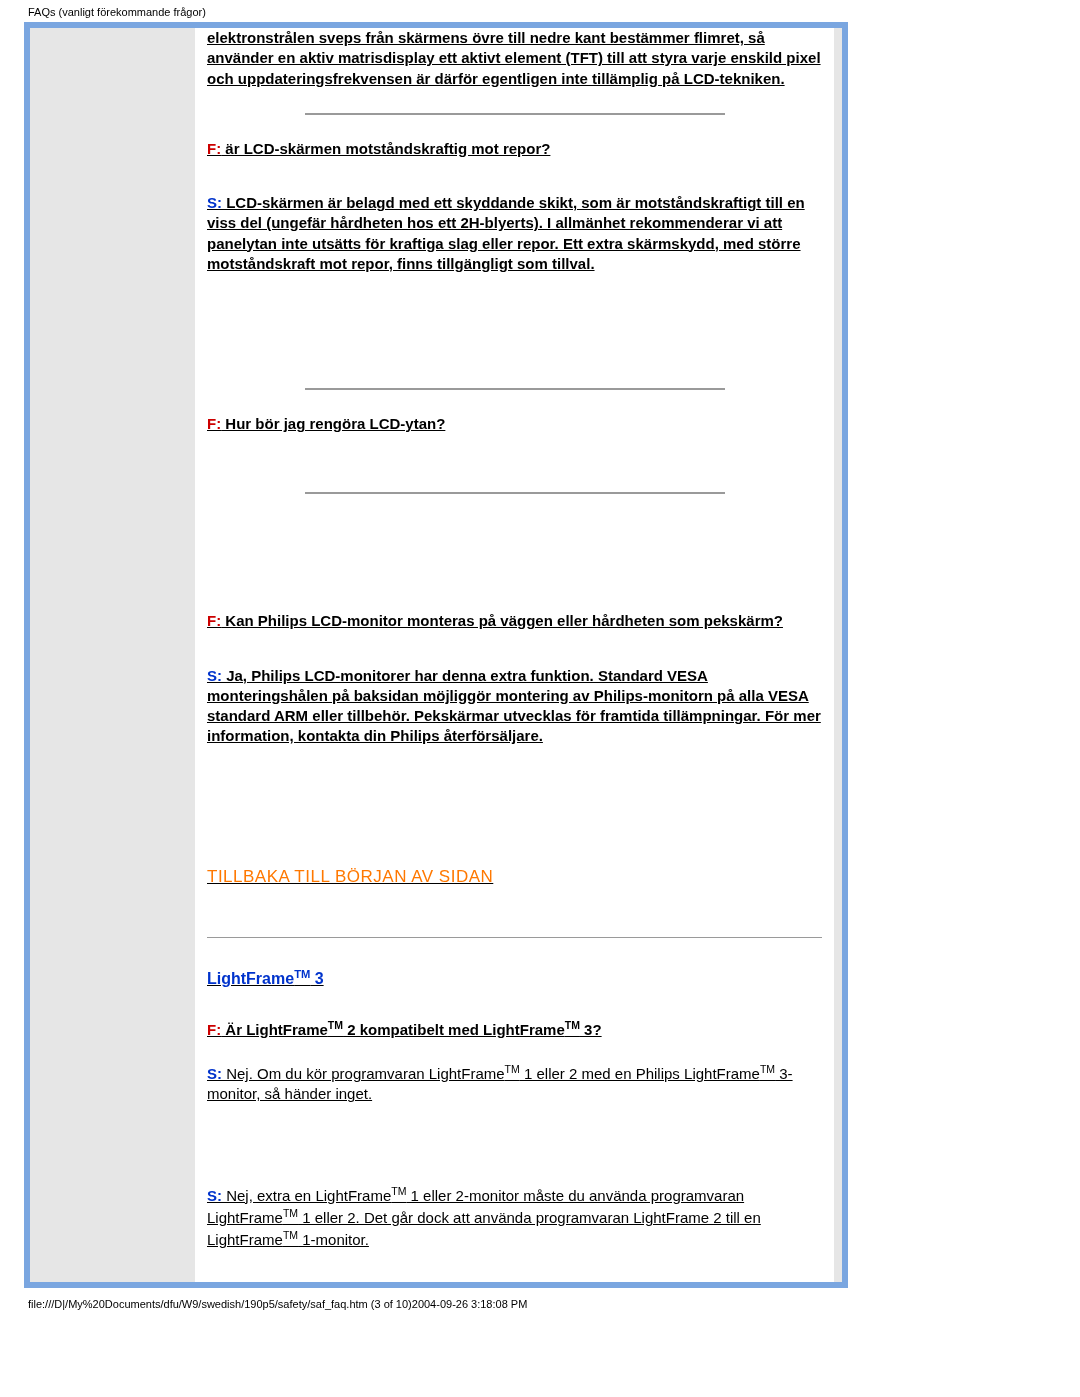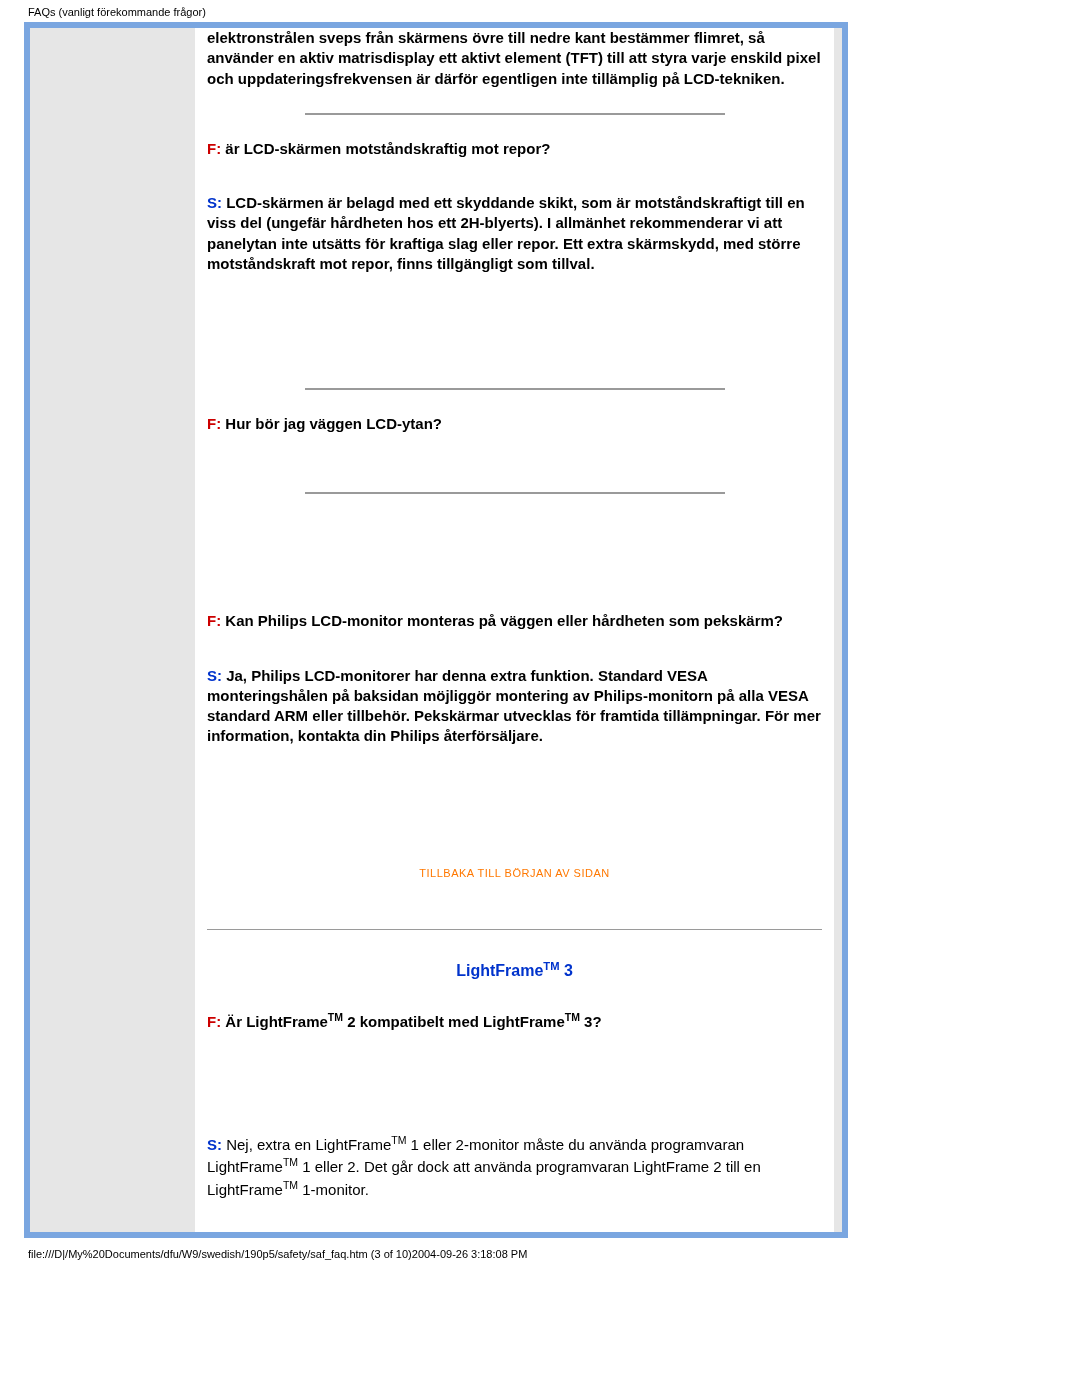--- a/index.html
+++ b/index.html
@@ -32,20 +32,21 @@
   .gutter-left {
     width: 165px;
     background: #e6e6e6;
     flex: 0 0 165px;
   }
   .content {
     flex: 1 1 auto;
     background: #ffffff;
     padding: 0 12px 12px 12px;
     position: relative;
+    text-decoration: underline;
   }
   .gutter-right {
     width: 8px;
     background: #e6e6e6;
     flex: 0 0 8px;
   }
   .para {
     font-weight: bold;
     line-height: 1.35;
     margin: 0 0 4px 0;
@@ -72,33 +73,32 @@
   }
   hr.full {
     width: 100%;
     margin: 50px 0 30px 0;
     border: none;
     border-top: 1px solid #9a9a9a;
   }
   .spacer-med { height: 70px; }
   .spacer-sm  { height: 30px; }
   .back-link {
-    text-align: center;
+    text-align: left;
     color: #ff7800;
-    font-size: 11px;
+    font-size: 17px;
     letter-spacing: 0.5px;
     margin: 30px 0 10px 0;
     cursor: pointer;
   }
   .section-title {
     color: #0033cc;
     font-weight: bold;
     font-size: 16px;
     margin: 0 0 30px 0;
-    text-align: center;
   }
   .tm {
     font-size: 0.7em;
     vertical-align: super;
   }
   .footer-line {
     font-size: 11px;
     padding: 4px 0 10px 28px;
     color: #000;
   }
@@ -127,21 +127,21 @@
           <p class="para">
             <span class="a-label">S:</span><span> LCD-skärmen är belagd med ett skyddande skikt, som är motståndskraftigt till en viss del (ungefär hårdheten hos ett 2H-blyerts). I allmänhet rekommenderar vi att panelytan inte utsätts för kraftiga slag eller repor. Ett extra skärmskydd, med större motståndskraft mot repor, finns tillgängligt som tillval.</span>
           </p>
         </div>
 
         <div class="spacer-med"></div>
         <hr class="short">
 
         <div class="block">
           <p class="para">
-            <span class="q-label">F:</span><span> Hur bör jag väggen LCD-ytan?</span>
+            <span class="q-label">F:</span><span> Hur bör jag rengöra LCD-ytan?</span>
           </p>
           <div class="spacer-sm"></div>
         </div>
 
         <hr class="short">
         <div class="spacer-med"></div>
 
         <div class="block">
           <p class="para">
             <span class="q-label">F:</span><span> Kan Philips LCD-monitor monteras på väggen eller hårdheten som pekskärm?</span>
@@ -160,20 +160,23 @@
 
         <p class="section-title">
           <span>LightFrame</span><span class="tm">TM</span><span> 3</span>
         </p>
 
         <div class="block">
           <p class="para">
             <span class="q-label">F:</span><span> Är LightFrame</span><span class="tm">TM</span><span> 2 kompatibelt med LightFrame</span><span class="tm">TM</span><span> 3?</span>
           </p>
           <div style="height:18px"></div>
+          <p class="para-normal">
+            <span style="font-weight:bold"><span class="a-label">S:</span></span><span> Nej. Om du kör programvaran LightFrame</span><span class="tm">TM</span><span> 1 eller 2 med en Philips LightFrame</span><span class="tm">TM</span><span> 3-monitor, så händer inget.</span>
+          </p>
         </div>
 
         <div style="height:18px"></div>
 
         <div class="block">
           <div style="height:18px"></div>
           <p class="para-normal">
             <span style="font-weight:bold"><span class="a-label">S:</span></span><span> Nej, extra en LightFrame</span><span class="tm">TM</span><span> 1 eller 2-monitor måste du använda programvaran LightFrame</span><span class="tm">TM</span><span> 1 eller 2. Det går dock att använda programvaran LightFrame 2 till en LightFrame</span><span class="tm">TM</span><span> 1-monitor.</span>
           </p>
         </div>

